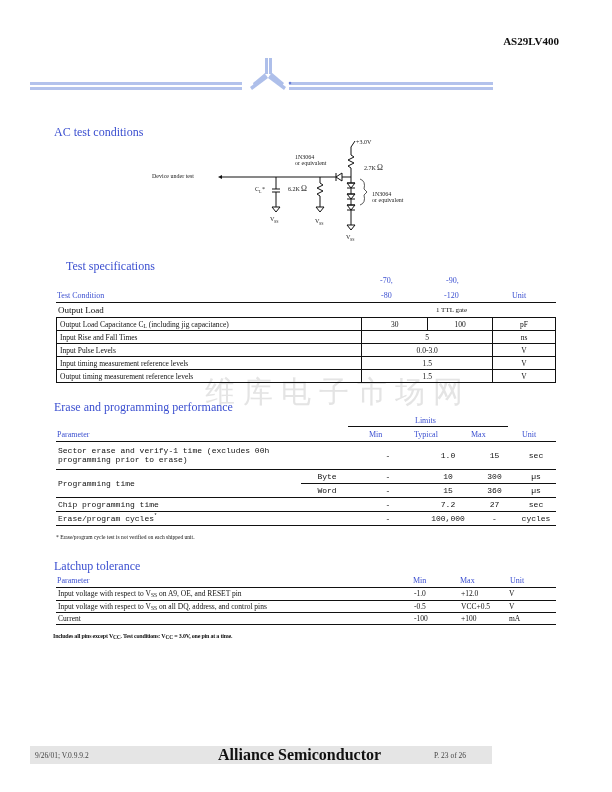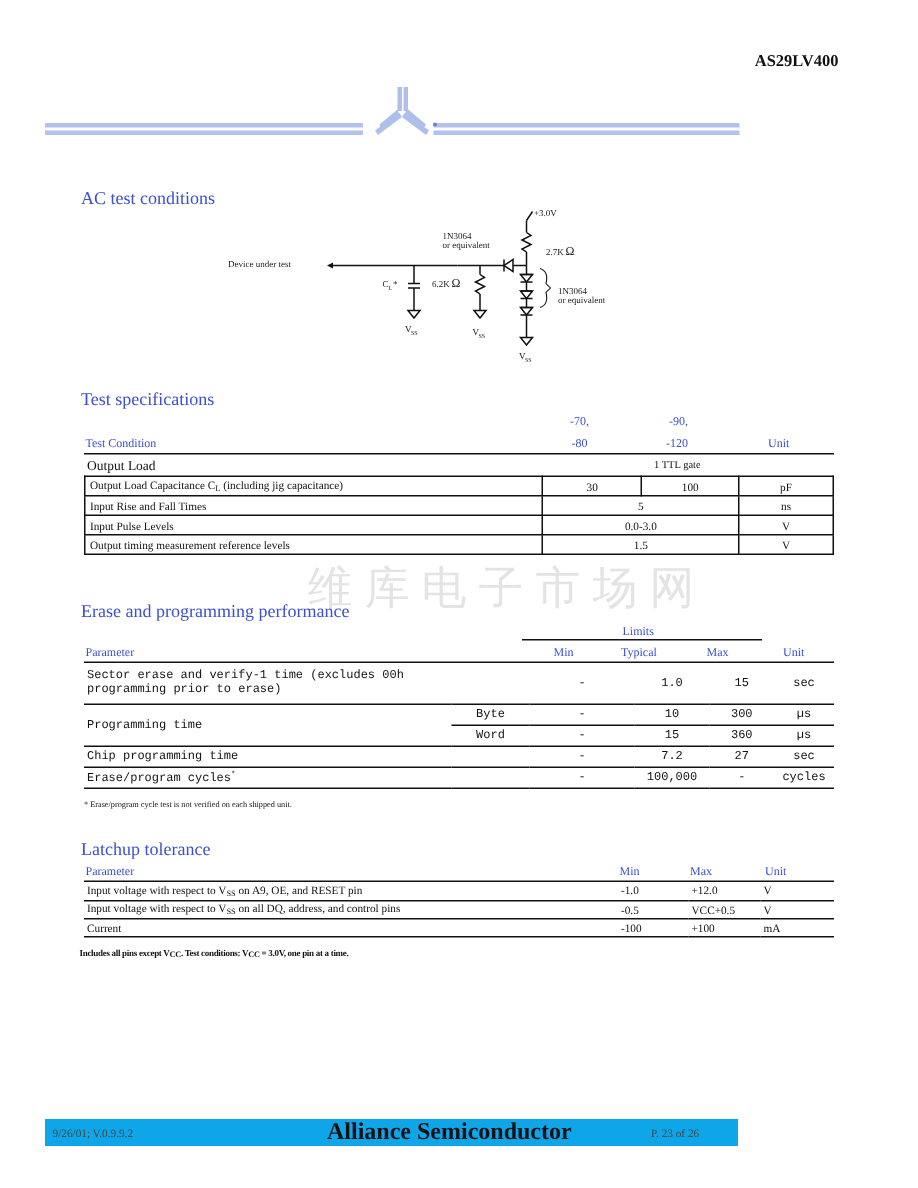--- a/index.html
+++ b/index.html
@@ -46,21 +46,21 @@
 
   
   .lt { left: 56px; top: 588px; width: 500px; }
   .lt td { height: 12px; padding: 0 2px; font-size: 7.5px; }
   .lt tr { border-bottom: 1px solid #111; }
 
   .topline { position: absolute; height: 1px; background: #111; }
   .sub { font-size: 5.5px; vertical-align: -1px; }
 
   
-  .footer { left: 30px; top: 746px; width: 462px; height: 18px; background: #0ea5e9; display: flex; align-items: center; font-size: 7.5px; }
+  .footer { left: 30px; top: 746px; width: 462px; height: 18px; background: #e5e5e5; display: flex; align-items: center; font-size: 7.5px; }
   .footer .f-left { position: absolute; left: 5px; color: #444; }
   .footer .f-center { position: absolute; left: 188px; font-weight: bold; font-size: 16px; }
   .footer .f-right { position: absolute; left: 404px; color: #444; }
 </style>
 </head>
 <body>
 
 <div class="abs doc-id">AS29LV400</div>
 <div class="abs hdr-rule rule-left"></div>
 <div class="abs hdr-rule rule-right"></div>
@@ -137,21 +137,21 @@
     <line x1="211" y1="73" x2="211" y2="88"></line>
     <polygon points="207,88 215,88 211,93"></polygon>
   </g>
   <path d="M220,42 Q226,44 224,52 L227,55 L224,58 Q226,66 220,68" fill="none" stroke="#111" stroke-width="0.7"></path>
   <text class="ckt-text" x="232" y="59">1N3064</text>
   <text class="ckt-text" x="232" y="65">or equivalent</text>
   <text class="ckt-text" x="206" y="102">V</text>
     <text class="ckt-text" x="210" y="104" style="font-size:4px">SS</text>
 </svg>
 
-<div class="abs sec-title" style="left:54px; top:259px;">Test specifications</div>
+<div class="abs sec-title" style="left:66px; top:259px;">Test specifications</div>
 <div class="ts-colhdr" style="left:380px; top:276px;">-70,</div>
 <div class="ts-colhdr" style="left:446px; top:276px;">-90,</div>
 <div class="ts-colhdr" style="left:57px; top:291px;">Test Condition</div>
 <div class="ts-colhdr" style="left:381px; top:291px;">-80</div>
 <div class="ts-colhdr" style="left:444px; top:291px;">-120</div>
 <div class="ts-colhdr" style="left:512px; top:291px;">Unit</div>
 <div class="topline" style="left:56px; top:302px; width:500px;"></div>
 <div class="abs" style="left:58px; top:305px; font-size:9px;">Output Load</div>
 <div class="abs" style="left:436px; top:306px; font-size:7px;">1 TTL gate</div>
 
@@ -173,20 +173,25 @@
     <td>Input Rise and Fall Times</td>
     <td class="c" colspan="2">5</td>
     <td class="c">ns</td>
   </tr>
   <tr>
     <td>Input Pulse Levels</td>
     <td class="c" colspan="2">0.0-3.0</td>
     <td class="c">V</td>
   </tr>
   <tr>
+    <td>Input timing measurement reference levels</td>
+    <td class="c" colspan="2">1.5</td>
+    <td class="c">V</td>
+  </tr>
+  <tr>
     <td>Output timing measurement reference levels</td>
     <td class="c" colspan="2">1.5</td>
     <td class="c">V</td>
   </tr>
 </tbody>
   </table>
 
 <div class="abs sec-title" style="left:54px; top:400px;">Erase and programming performance</div>
 <div class="abs hdr-cell" style="left:415px; top:416px;text-align:right;">Limits</div>
 <div class="topline" style="left:348px; top:426px; width:160px;"></div>

